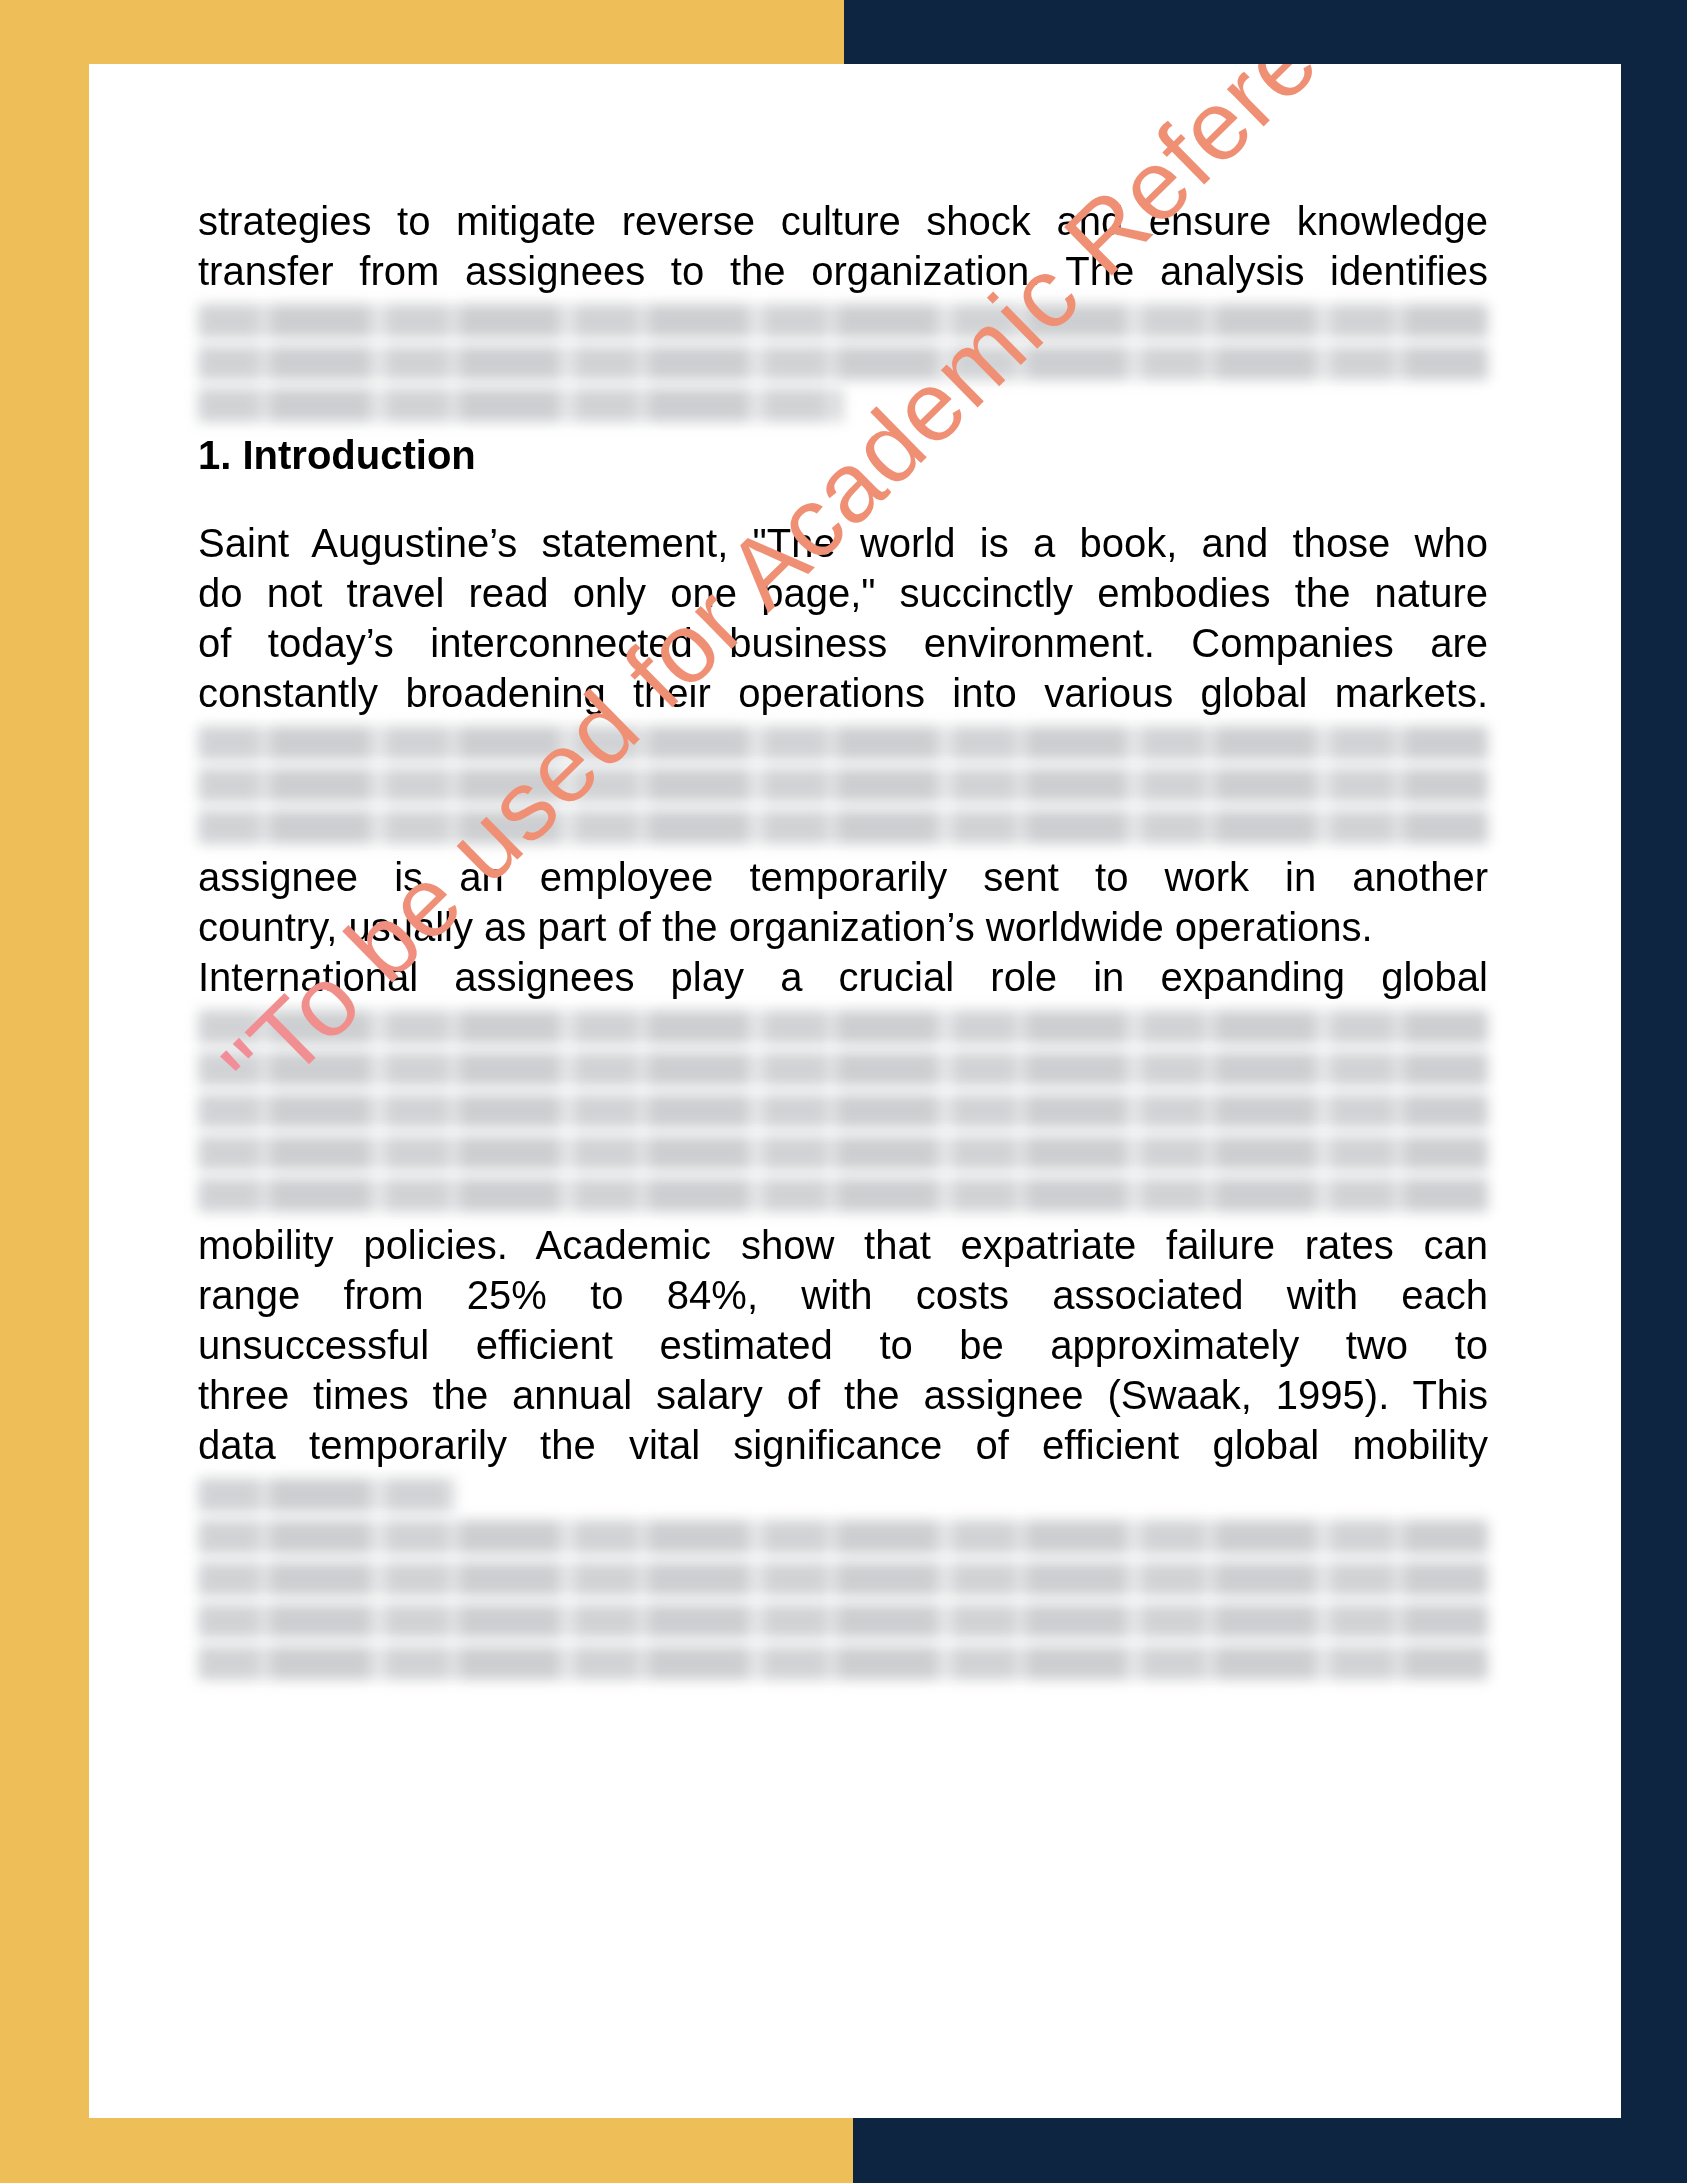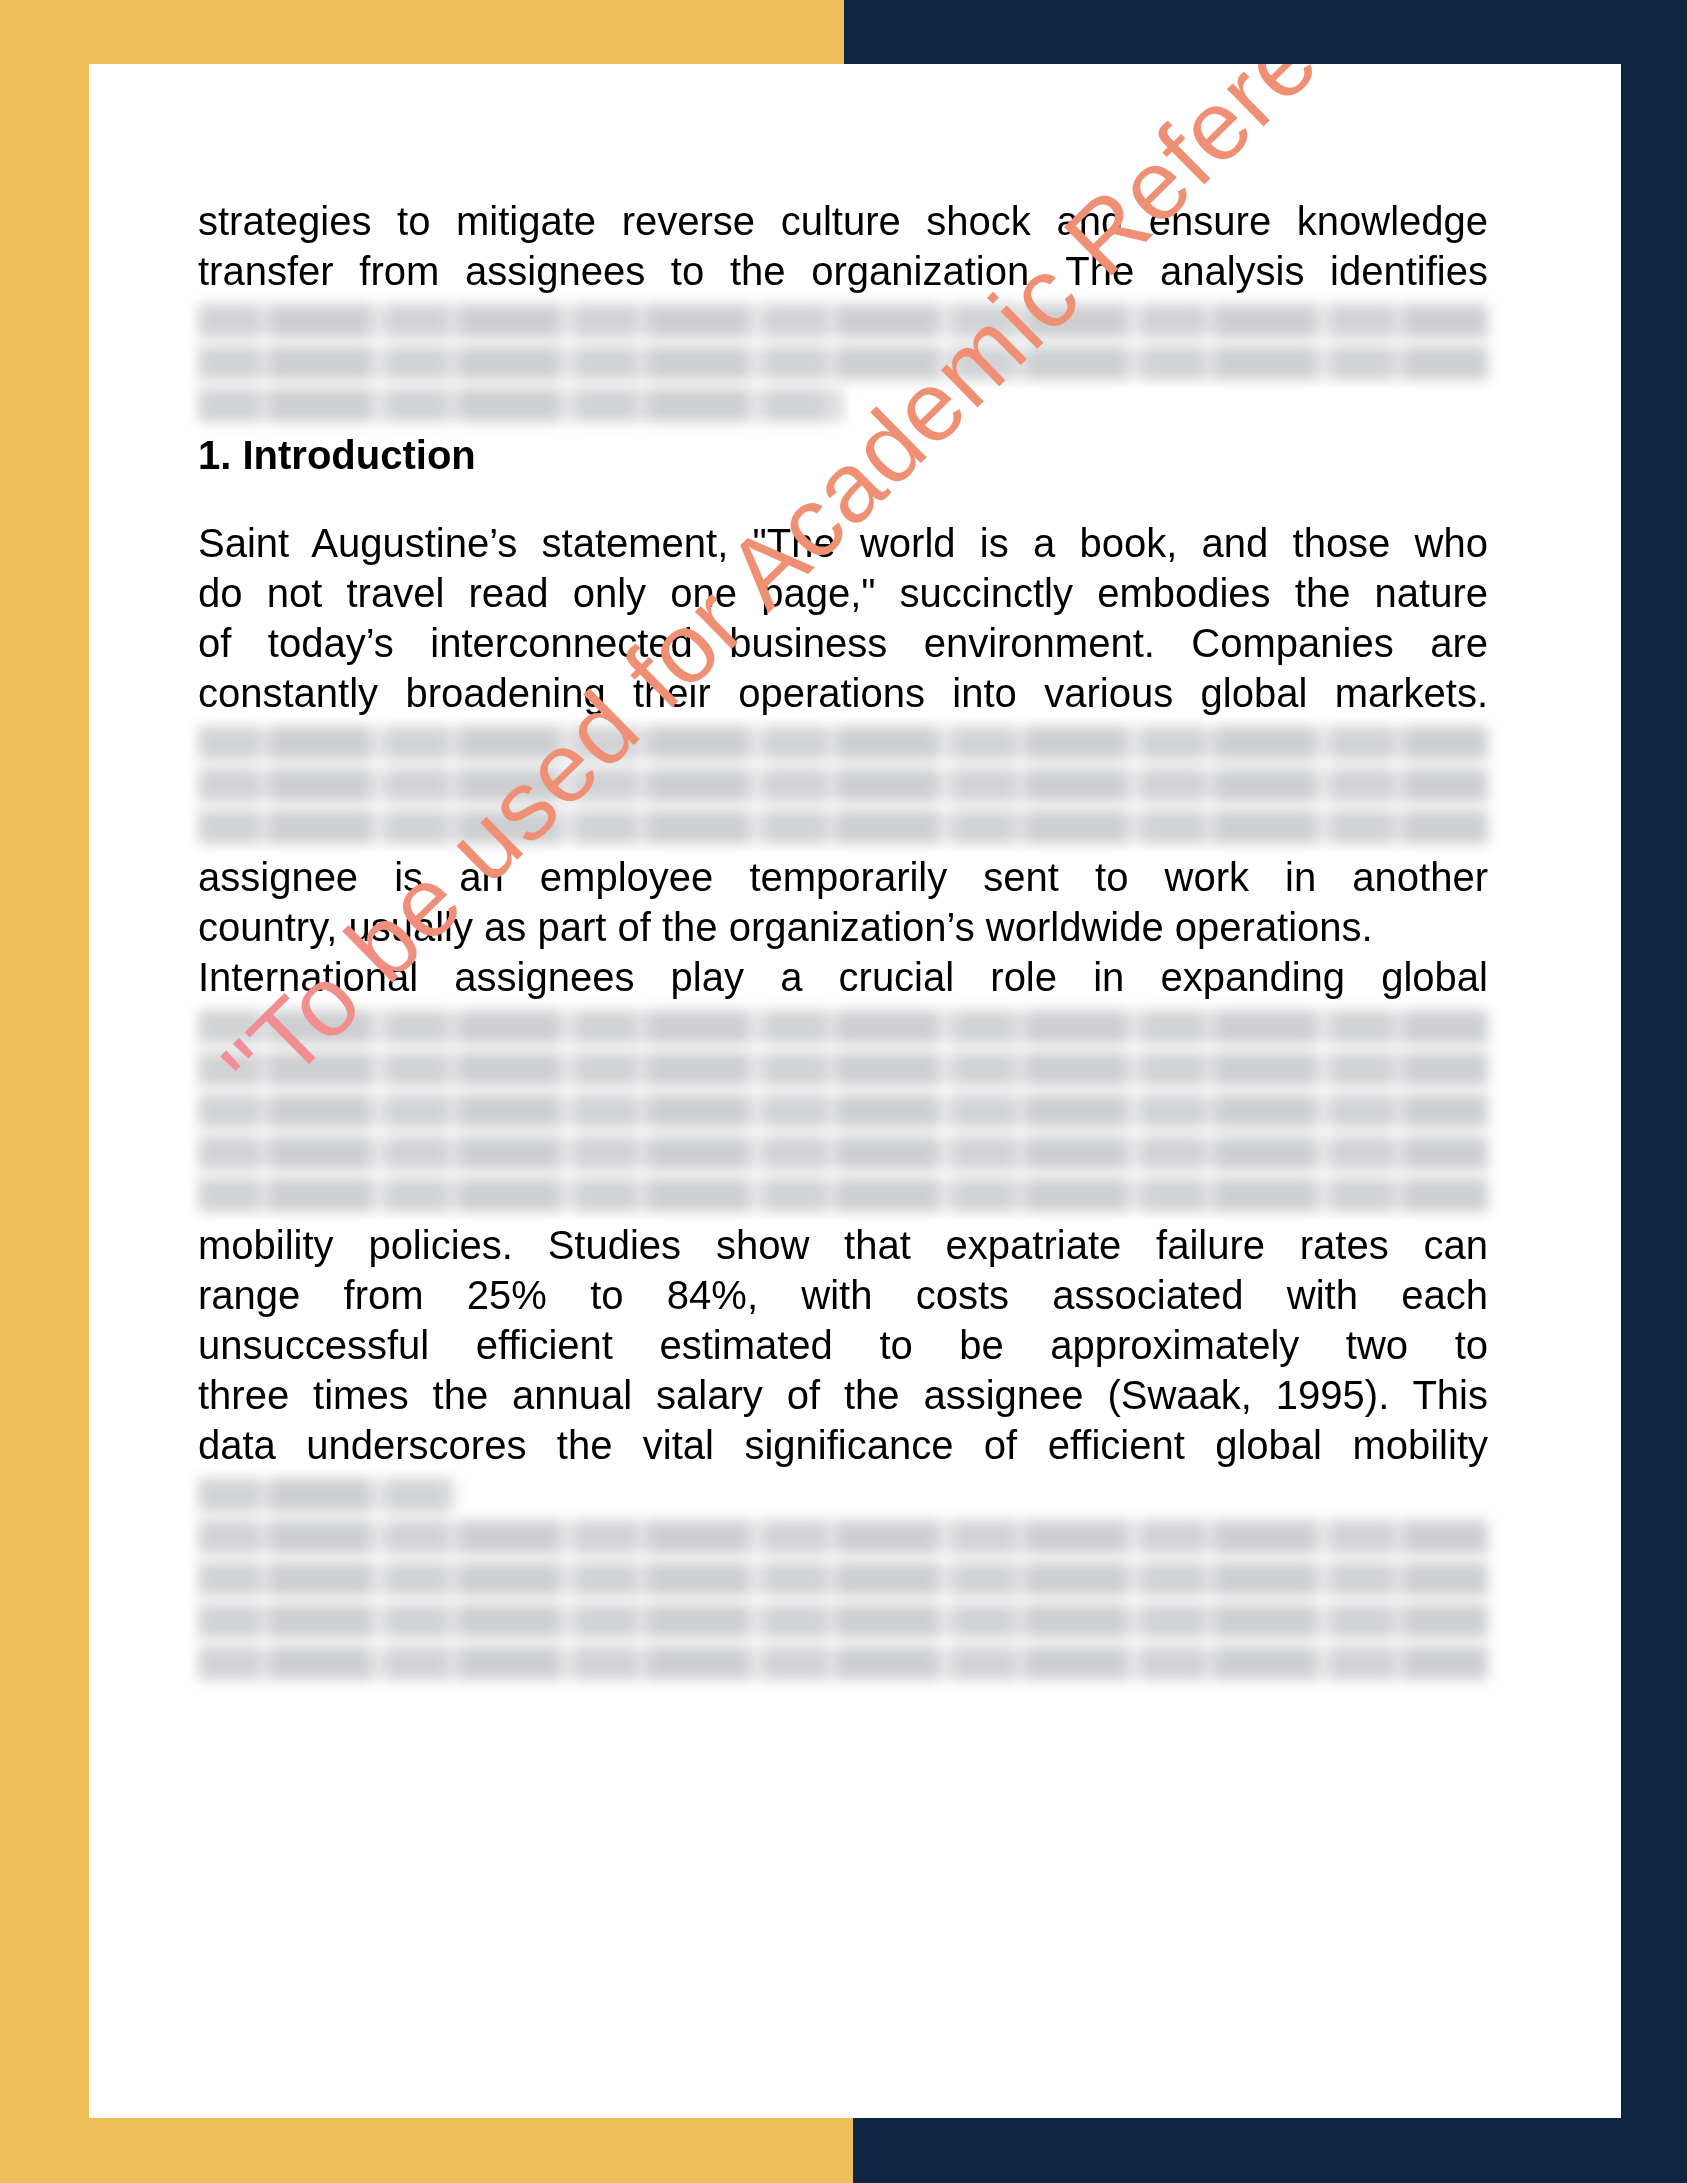--- a/index.html
+++ b/index.html
@@ -82,25 +82,25 @@
     </div>
     <div class="blur-block">
       <div class="blur-line"></div>
       <div class="blur-line"></div>
       <div class="blur-line"></div>
       <div class="blur-line"></div>
       <div class="blur-line"></div>
     </div>
 
     <div>
-      <div class="line just">mobility policies. Studies show that expatriate failure rates can</div>
+      <div class="line just">mobility policies. Academic show that expatriate failure rates can</div>
       <div class="line just">range from 25% to 84%, with costs associated with each</div>
       <div class="line just">unsuccessful efficient estimated to be approximately two to</div>
       <div class="line just">three times the annual salary of the assignee (Swaak, 1995). This</div>
-      <div class="line just">data underscores the vital significance of efficient global mobility</div>
+      <div class="line just">data temporarily the vital significance of efficient global mobility</div>
     </div>
     <div class="blur-block">
       <div class="blur-line" style="width:20%;"></div>
       <div class="blur-line"></div>
       <div class="blur-line"></div>
       <div class="blur-line"></div>
       <div class="blur-line"></div>
     </div>
 
   </div>

